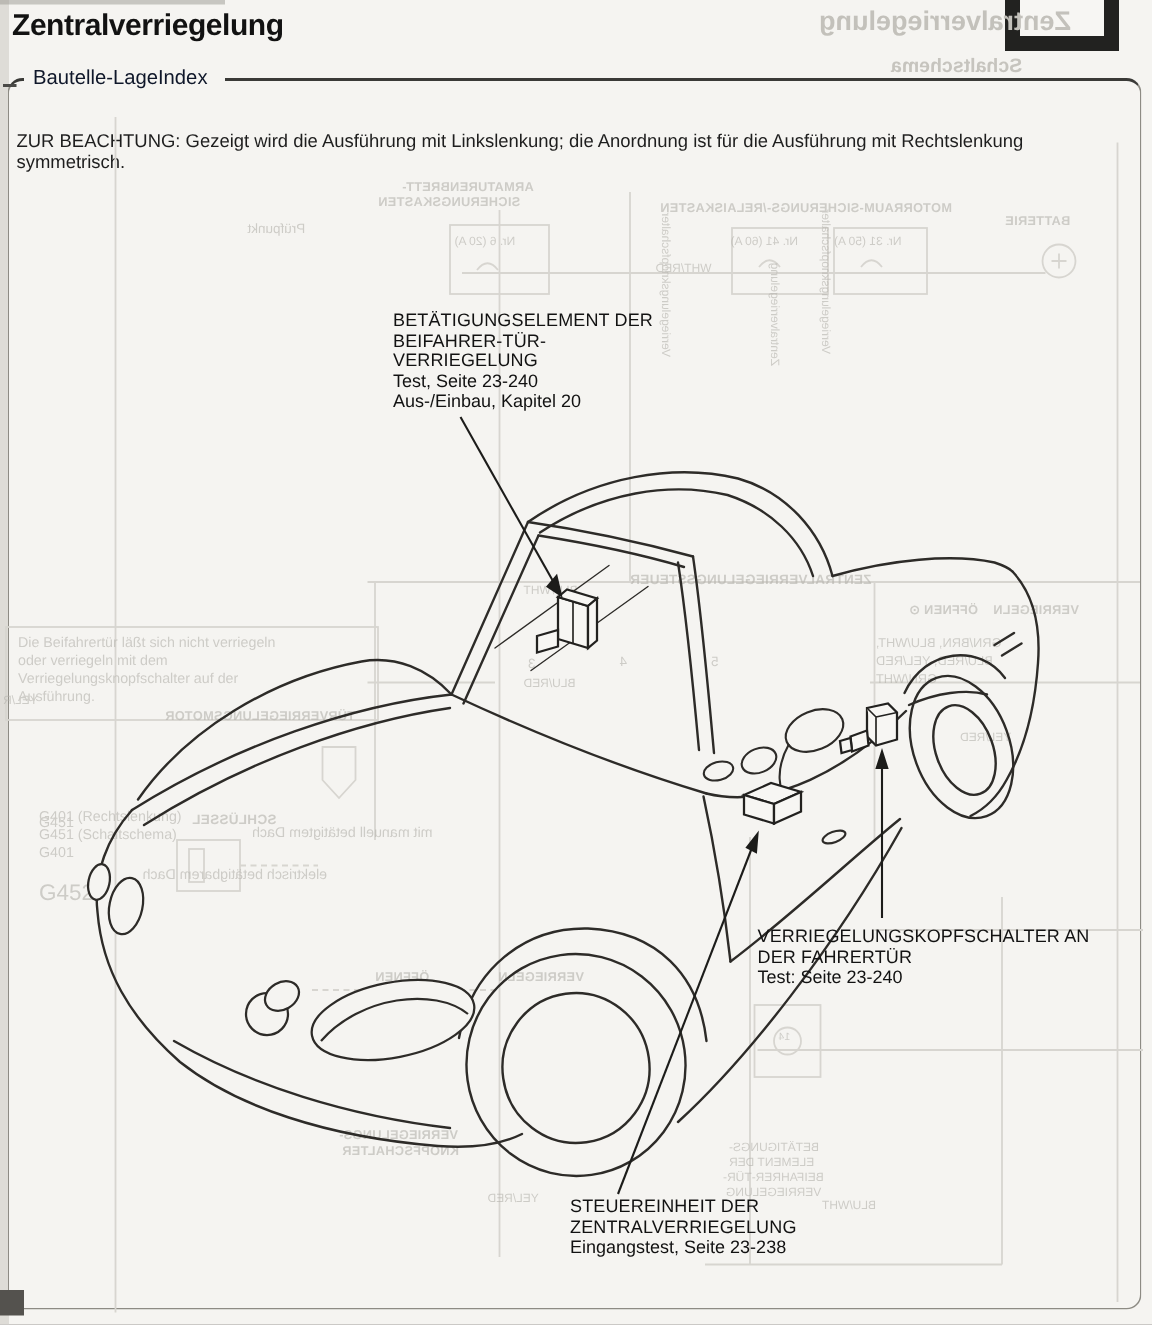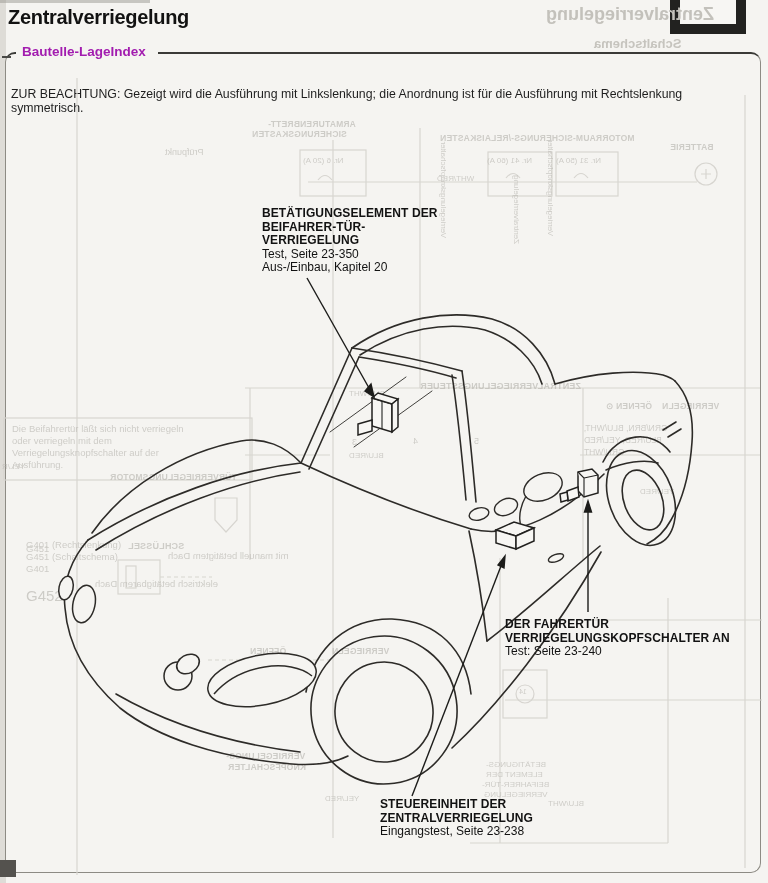--- a/index.html
+++ b/index.html
@@ -12,39 +12,39 @@
   .page-title{position:absolute;left:8px;top:6px;font-size:20px;font-weight:bold;letter-spacing:-.3px;color:#121212;}
 
   
   .tab{position:absolute;left:670px;top:-16px;width:56px;height:30px;border:10px solid #222220;background:#f7f6f3;}
 
   
   .frame{position:absolute;left:5px;top:52px;width:754px;height:818px;border:1px solid #8d8b84;
          border-top:2.5px solid #3a3a37;border-radius:10px;}
   .section-dash{position:absolute;left:2px;top:56px;width:9px;height:2px;background:#4a4a47;}
   .section-chip{position:absolute;left:16px;top:44px;background:#f5f4f1;padding:0 12px 0 6px;
-                font-size:13.5px;font-weight:bold;color:#a21caf;}
+                font-size:13.5px;font-weight:normal;color:#0f172a;}
   .note{position:absolute;left:11px;top:87px;width:744px;font-size:12.3px;color:#1e1e1e;}
 
   
   #bleed-layer{position:absolute;left:0;top:0;width:768px;height:883px;opacity:.62;z-index:2;}
   .bt{position:absolute;color:#b6b4ae;white-space:nowrap;line-height:1.05;}
   .bt.mir{transform:scaleX(-1);}
   .bt.bold{font-weight:bold;letter-spacing:.2px;}
   .bt.vert{transform:rotate(90deg) scaleX(-1);transform-origin:left top;}
   .bleed-title{position:absolute;left:546px;top:4px;font-size:18px;font-weight:bold;color:#c3c1bb;
                transform:scaleX(-1);z-index:1;}
   .bleed-subtitle{position:absolute;left:594px;top:36px;font-size:13px;font-weight:bold;color:#c6c4be;
                   transform:scaleX(-1);z-index:1;}
 
   svg.layer{position:absolute;left:0;top:0;z-index:3;}
   svg#bleed-svg{z-index:1;}
 
   .callout{position:absolute;z-index:4;font-size:12px;line-height:13.6px;color:#121212;}
-  .callout .t{font-weight:bold;display:block;letter-spacing:.1px;}
+  .callout .t{font-weight:normal;display:block;letter-spacing:.1px;}
   .callout .d{display:block;}
 </style>
 </head>
 <body>
 
 <div class="page">
 
   <div class="edge-shade"></div>
   <div class="top-smudge"></div>
 
@@ -210,27 +210,27 @@
       <polygon points="588,501 584.5,512 591.5,512"></polygon>
       <path d="M 412,796 L 501,566" fill="none"></path>
       <polygon points="505,556 504,568 498,565"></polygon>
     </g>
   </svg>
 
   <div class="callout" style="left:262px;top:207px">
     <span class="t">BETÄTIGUNGSELEMENT DER</span>
     <span class="t">BEIFAHRER-TÜR-</span>
     <span class="t">VERRIEGELUNG</span>
-    <span class="d">Test, Seite 23-350</span>
+    <span class="d">Test, Seite 23-240</span>
     <span class="d">Aus-/Einbau, Kapitel 20</span>
   </div>
 
   <div class="callout" style="left:505px;top:618px">
+    <span class="t">VERRIEGELUNGSKOPFSCHALTER AN</span>
     <span class="t">DER FAHRERTÜR</span>
-    <span class="t">VERRIEGELUNGSKOPFSCHALTER AN</span>
     <span class="d">Test: Seite 23-240</span>
   </div>
 
   <div class="callout" style="left:380px;top:798px">
     <span class="t">STEUEREINHEIT DER</span>
     <span class="t">ZENTRALVERRIEGELUNG</span>
     <span class="d">Eingangstest, Seite 23-238</span>
   </div>
 
   <div class="corner-block"></div>

